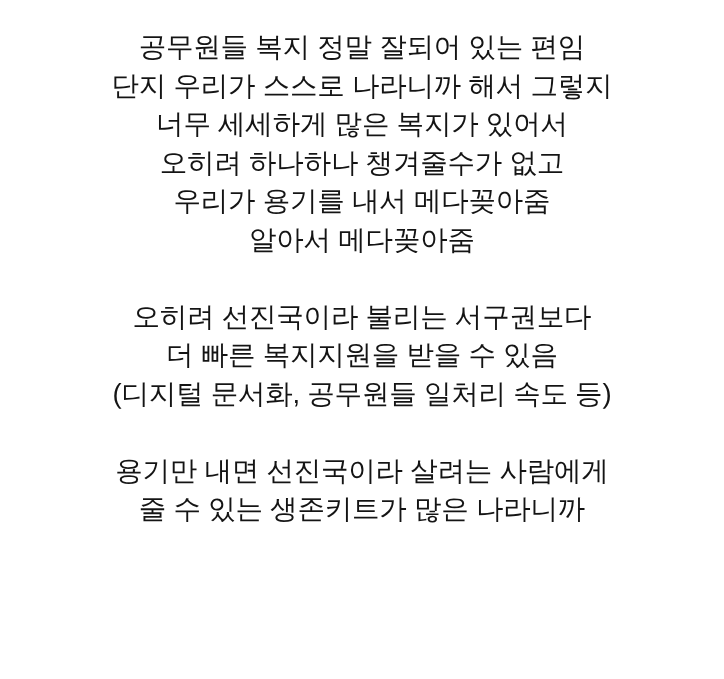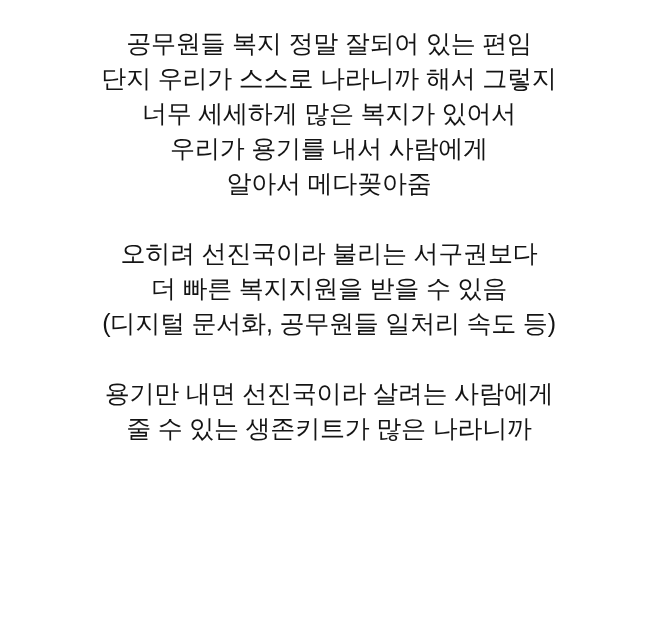--- a/index.html
+++ b/index.html
@@ -40,21 +40,22 @@
 </style>
 </head>
 <body>
 
 <div class="page">
 
   <div class="block">
     <div class="line">공무원들 복지 정말 잘되어 있는 편임</div>
     <div class="line">단지 우리가 스스로 나라니까 해서 그렇지</div>
     <div class="line">너무 세세하게 많은 복지가 있어서</div>
-    <div class="line">우리가 용기를 내서 사람에게</div>
+    <div class="line">오히려 하나하나 챙겨줄수가 없고</div>
+    <div class="line">우리가 용기를 내서 메다꽂아줌</div>
     <div class="line">알아서 메다꽂아줌</div>
   </div>
 
   <div class="gap"></div>
 
   <div class="block">
     <div class="line">오히려 선진국이라 불리는 서구권보다</div>
     <div class="line">더 빠른 복지지원을 받을 수 있음</div>
     <div class="line">(디지털 문서화, 공무원들 일처리 속도 등)</div>
   </div>

